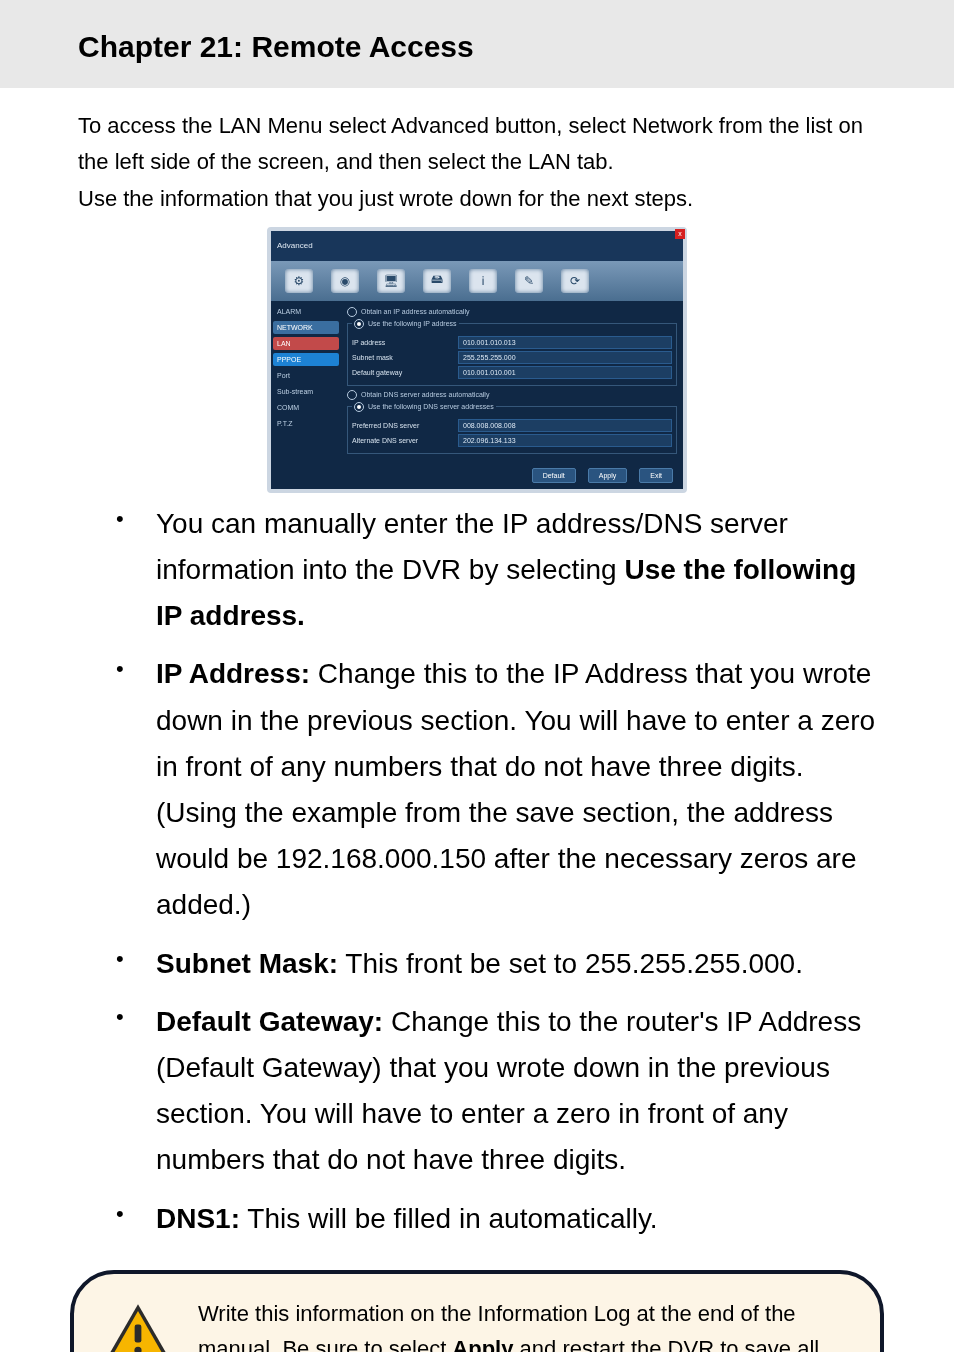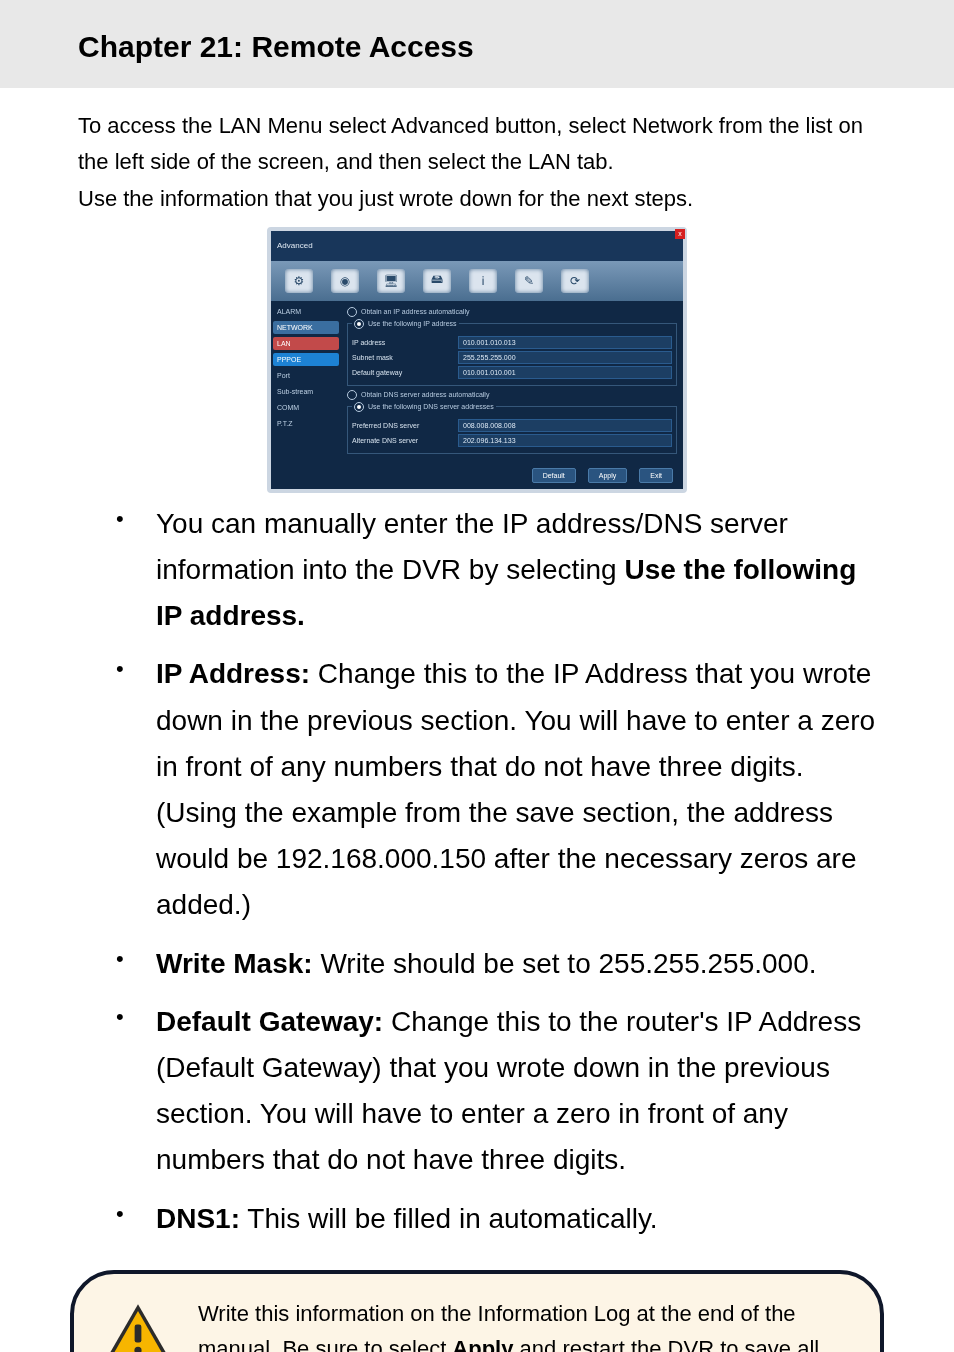--- a/index.html
+++ b/index.html
@@ -310,21 +310,21 @@
   </div>
 
   <ul class="doc-list">
     <li>
       <span>You can manually enter the IP address/DNS server information into the DVR by selecting </span><b>Use the following IP address.</b>
     </li>
     <li>
       <b>IP Address:</b><span> Change this to the IP Address that you wrote down in the previous section. You will have to enter a zero in front of any numbers that do not have three digits. (Using the example from the save section, the address would be 192.168.000.150 after the necessary zeros are added.)</span>
     </li>
     <li>
-      <b>Write Mask:</b><span> Write should be set to 255.255.255.000.</span>
+      <b>Subnet Mask:</b><span> This front be set to 255.255.255.000.</span>
     </li>
     <li>
       <b>Default Gateway:</b><span> Change this to the router's IP Address (Default Gateway) that you wrote down in the previous section. You will have to enter a zero in front of any numbers that do not have three digits.</span>
     </li>
     <li>
       <b>DNS1:</b><span> This will be filled in automatically.</span>
     </li>
   </ul>
 
   <div class="callout">

